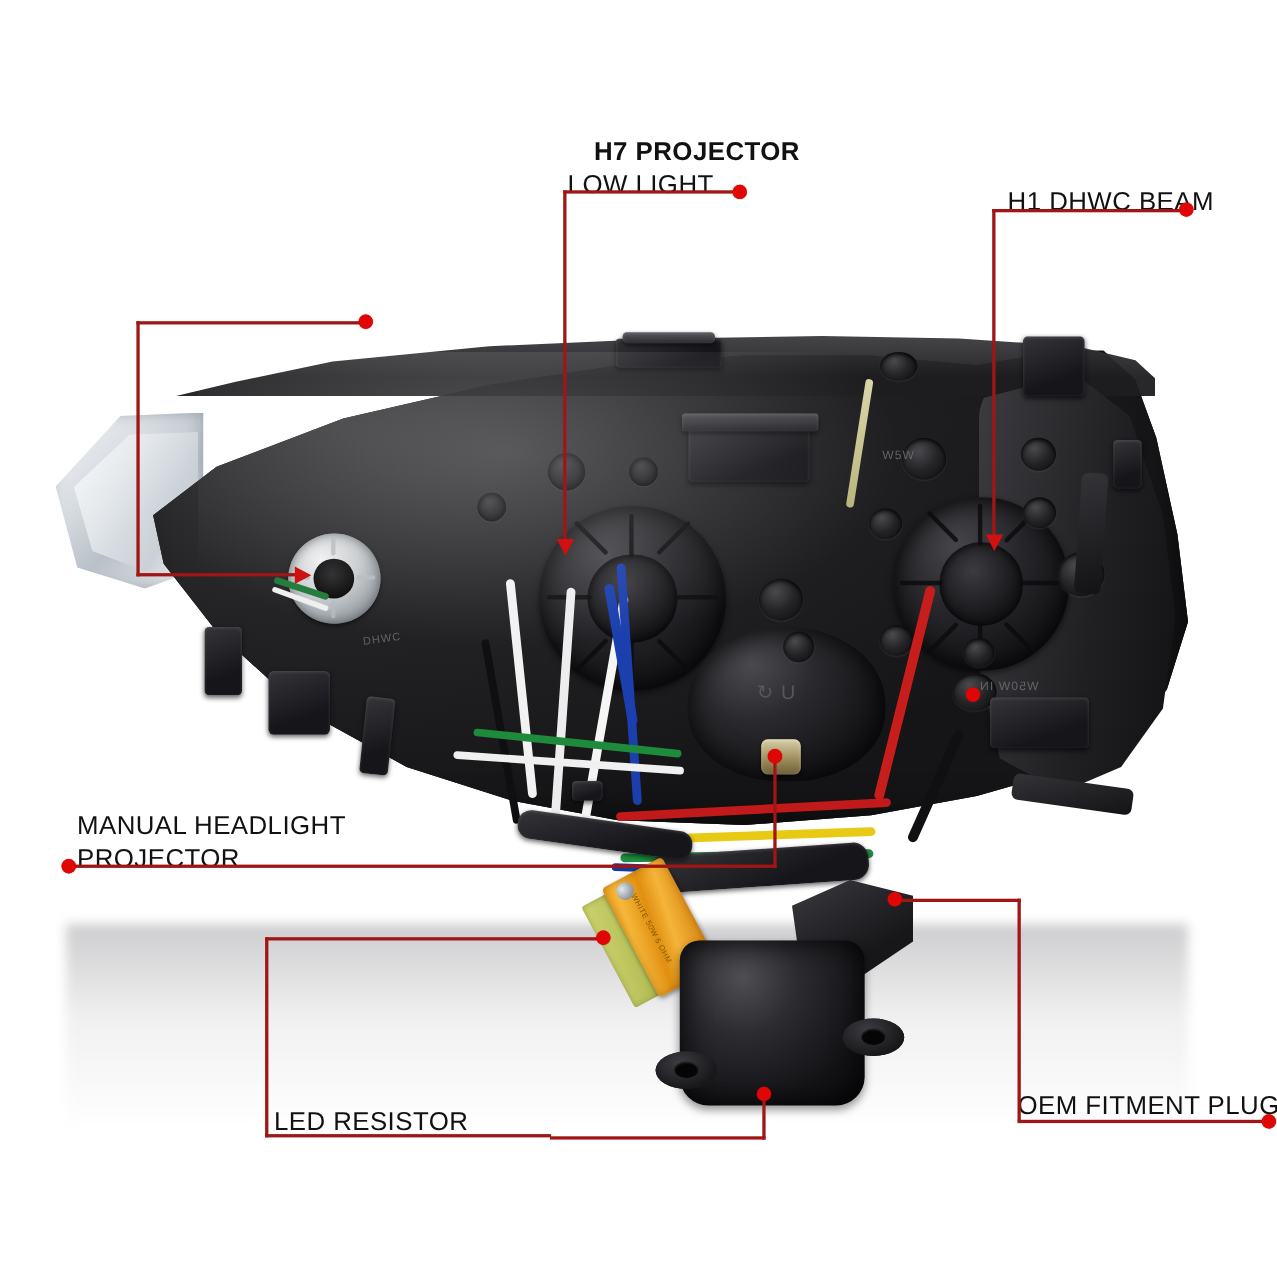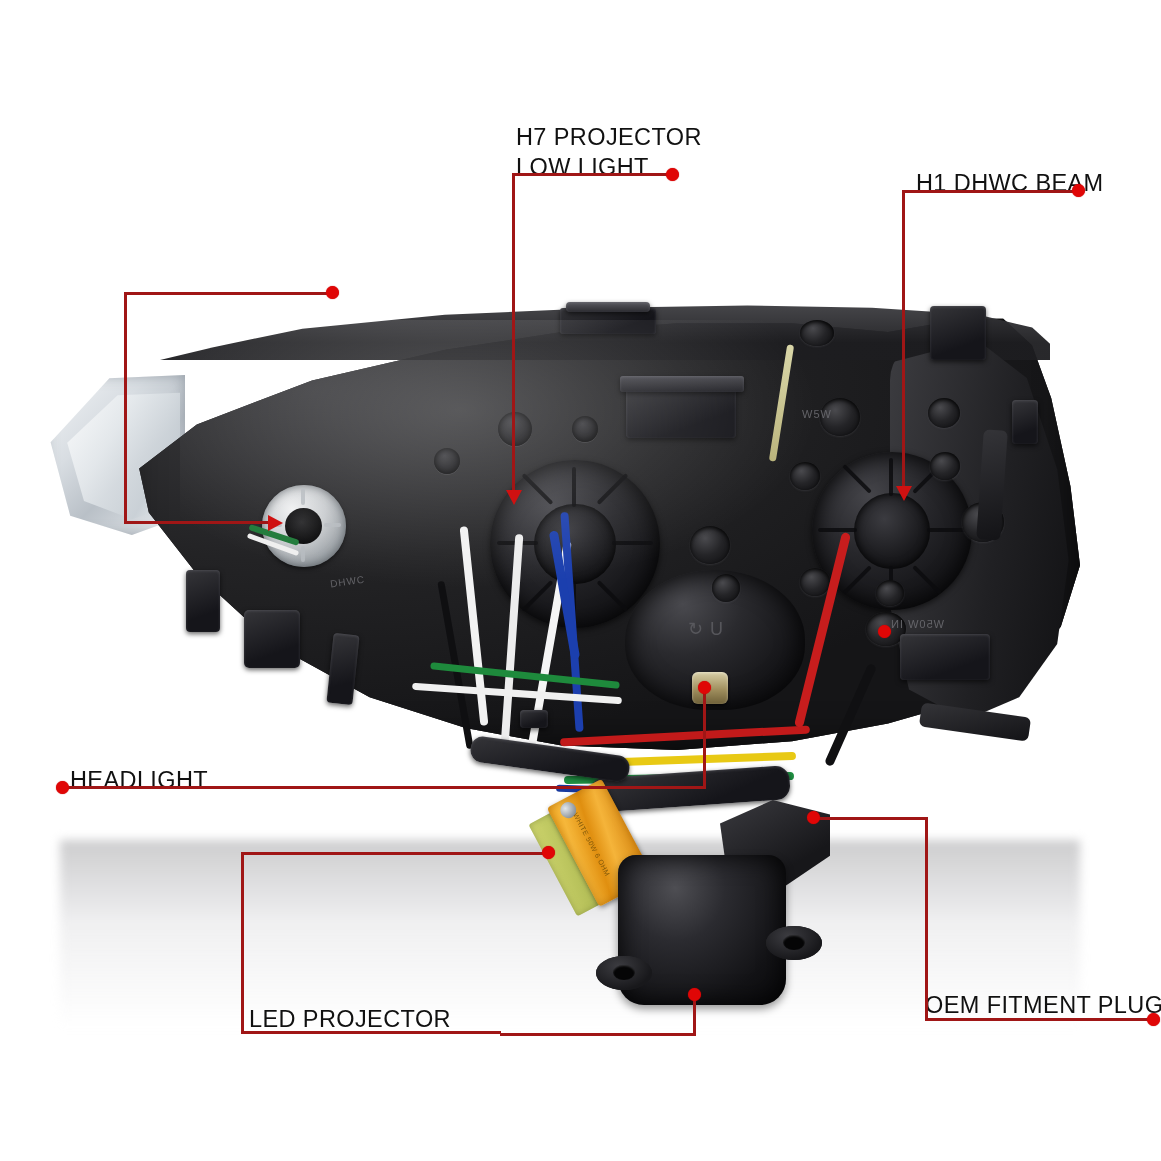--- a/index.html
+++ b/index.html
@@ -267,46 +267,47 @@
       <div class="hole"></div>
     </div>
 
     <div class="arm" style="left:920px;top:430px;width:110px;height:24px;transform:rotate(8deg);"></div>
     <div class="arm" style="left:980px;top:150px;width:24px;height:110px;transform:rotate(4deg);"></div>
     <div class="block" style="left:1012px;top:120px;width:26px;height:44px;border-radius:4px;"></div>
 
     <div class="sheen" style="left:180px;top:40px;width:700px;height:300px;"></div>
   </div>
 
-  <div class="label" style="left:516px;top:122px;">H7 PROJECTOR</div>
+  <div class="label" style="left:540px;top:122px;font-weight:bold;">H7 PROJECTOR</div>
   <div class="label" style="left:516px;top:152px;">LOW LIGHT</div>
   <div class="lh" style="left:512px;top:173px;width:165px;"></div>
   <div class="lv" style="left:512px;top:173px;height:320px;"></div>
   <div class="arrow arrow-d" style="left:506px;top:490px;"></div>
   <div class="dot" style="left:666px;top:168px;"></div>
 
   <div class="label" style="left:916px;top:168px;">H1 DHWC BEAM</div>
   <div class="lh" style="left:902px;top:190px;width:178px;"></div>
   <div class="lv" style="left:902px;top:190px;height:298px;"></div>
   <div class="arrow arrow-d" style="left:896px;top:486px;"></div>
   <div class="dot" style="left:1072px;top:184px;"></div>
 
   <div class="lh" style="left:124px;top:292px;width:212px;"></div>
   <div class="lv" style="left:124px;top:292px;height:232px;"></div>
   <div class="lh" style="left:124px;top:521px;width:148px;"></div>
   <div class="arrow arrow-r" style="left:268px;top:515px;"></div>
   <div class="dot" style="left:326px;top:286px;"></div>
 
-  <div class="label" style="left:70px;top:765px;">HEADLIGHT</div>
+  <div class="label" style="left:70px;top:735px;">MANUAL HEADLIGHT</div>
+  <div class="label" style="left:70px;top:765px;">PROJECTOR</div>
   <div class="lh" style="left:62px;top:786px;width:644px;"></div>
   <div class="lv" style="left:703px;top:690px;height:99px;"></div>
   <div class="dot" style="left:56px;top:781px;"></div>
   <div class="dot" style="left:698px;top:681px;"></div>
 
-  <div class="label" style="left:249px;top:1004px;">LED PROJECTOR</div>
+  <div class="label" style="left:249px;top:1004px;">LED RESISTOR</div>
   <div class="lh" style="left:241px;top:852px;width:312px;"></div>
   <div class="lv" style="left:241px;top:852px;height:182px;"></div>
   <div class="lh" style="left:241px;top:1031px;width:260px;"></div>
   <div class="dot" style="left:542px;top:846px;"></div>
 
   <div class="label" style="left:925px;top:990px;">OEM FITMENT PLUG</div>
   <div class="lh" style="left:816px;top:817px;width:112px;"></div>
   <div class="lv" style="left:925px;top:817px;height:202px;"></div>
   <div class="lh" style="left:925px;top:1018px;width:232px;"></div>
   <div class="dot" style="left:807px;top:811px;"></div>

